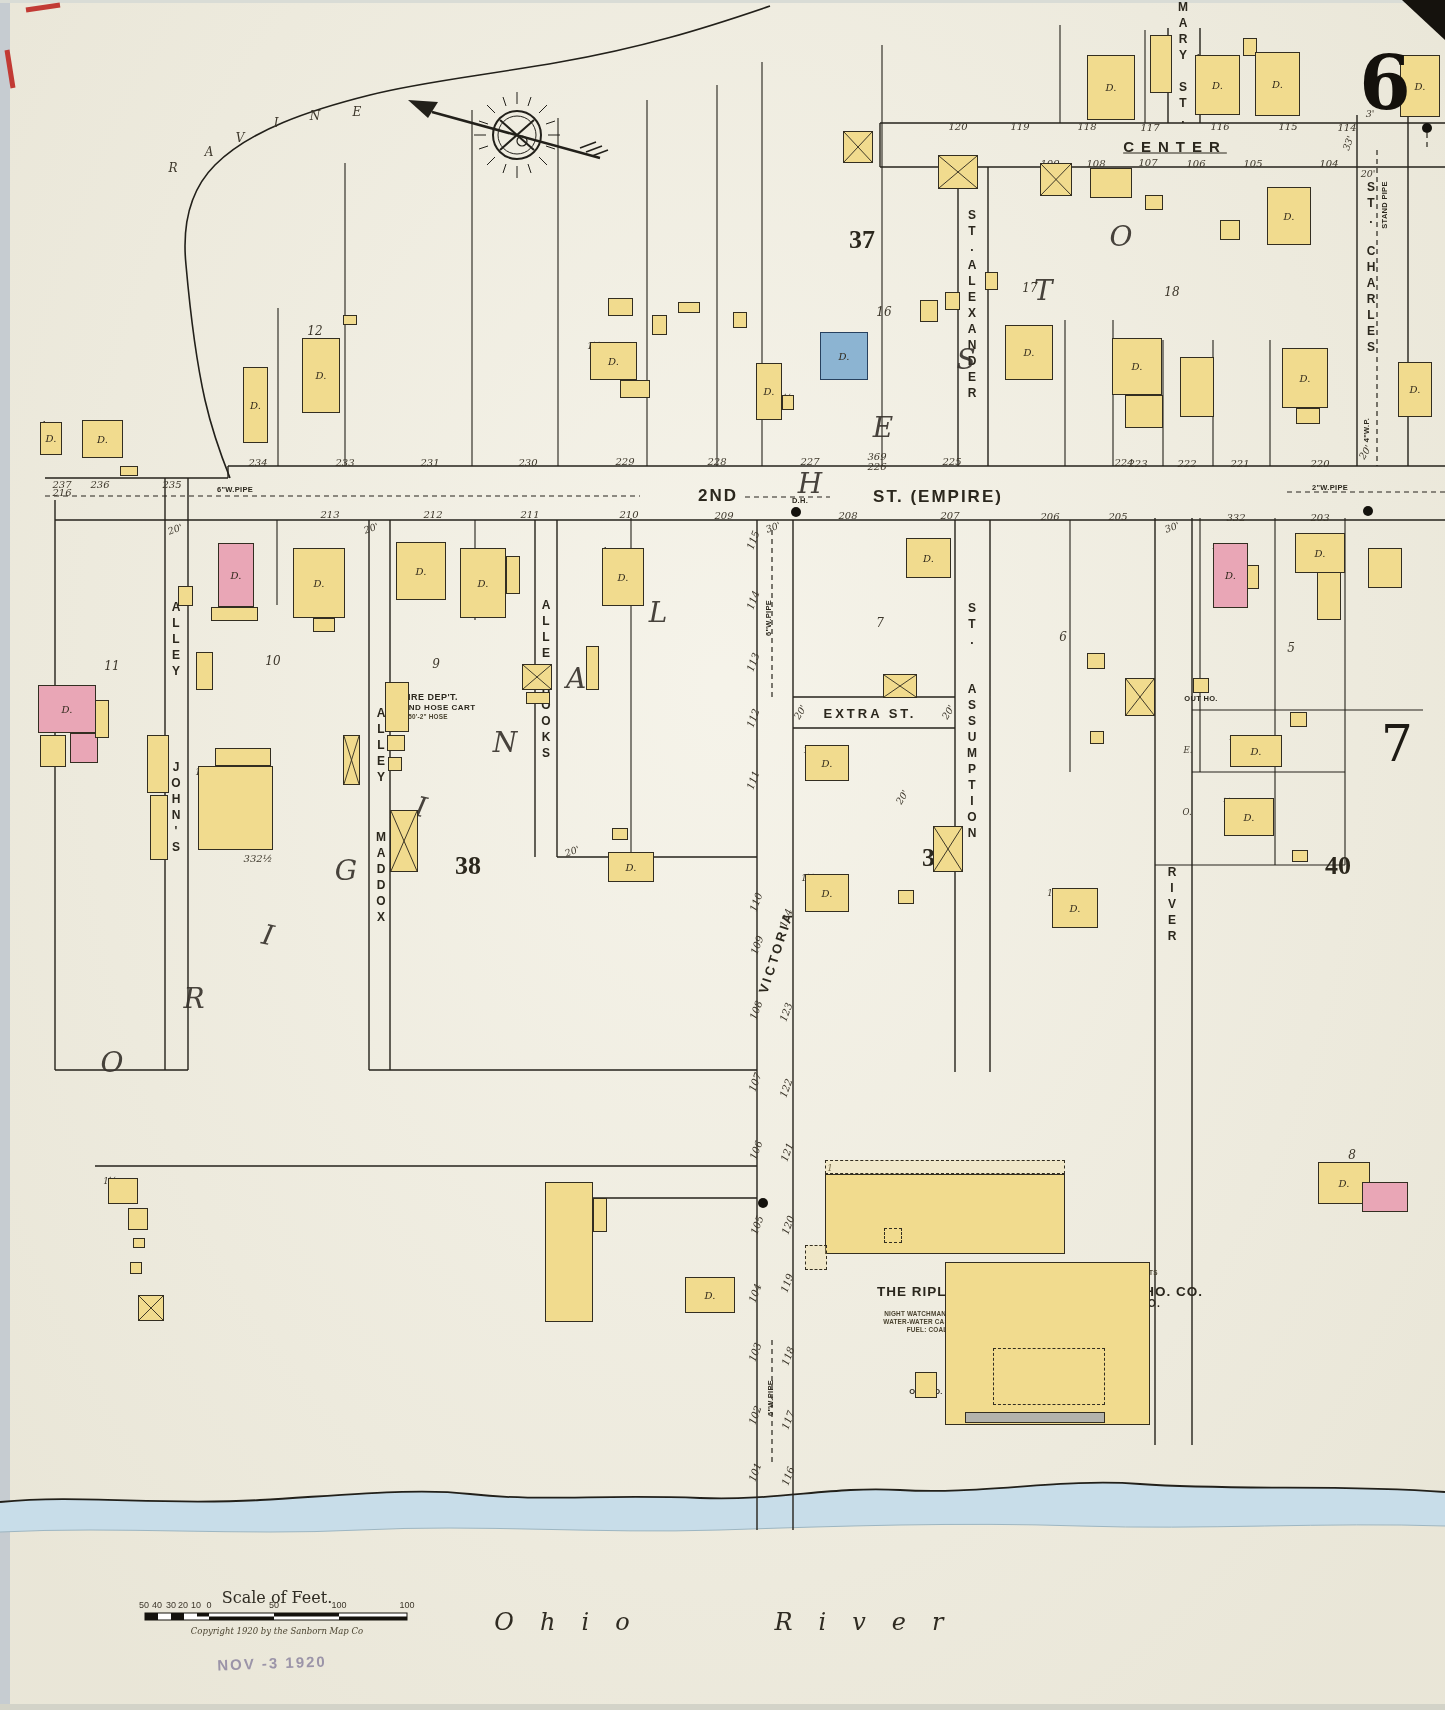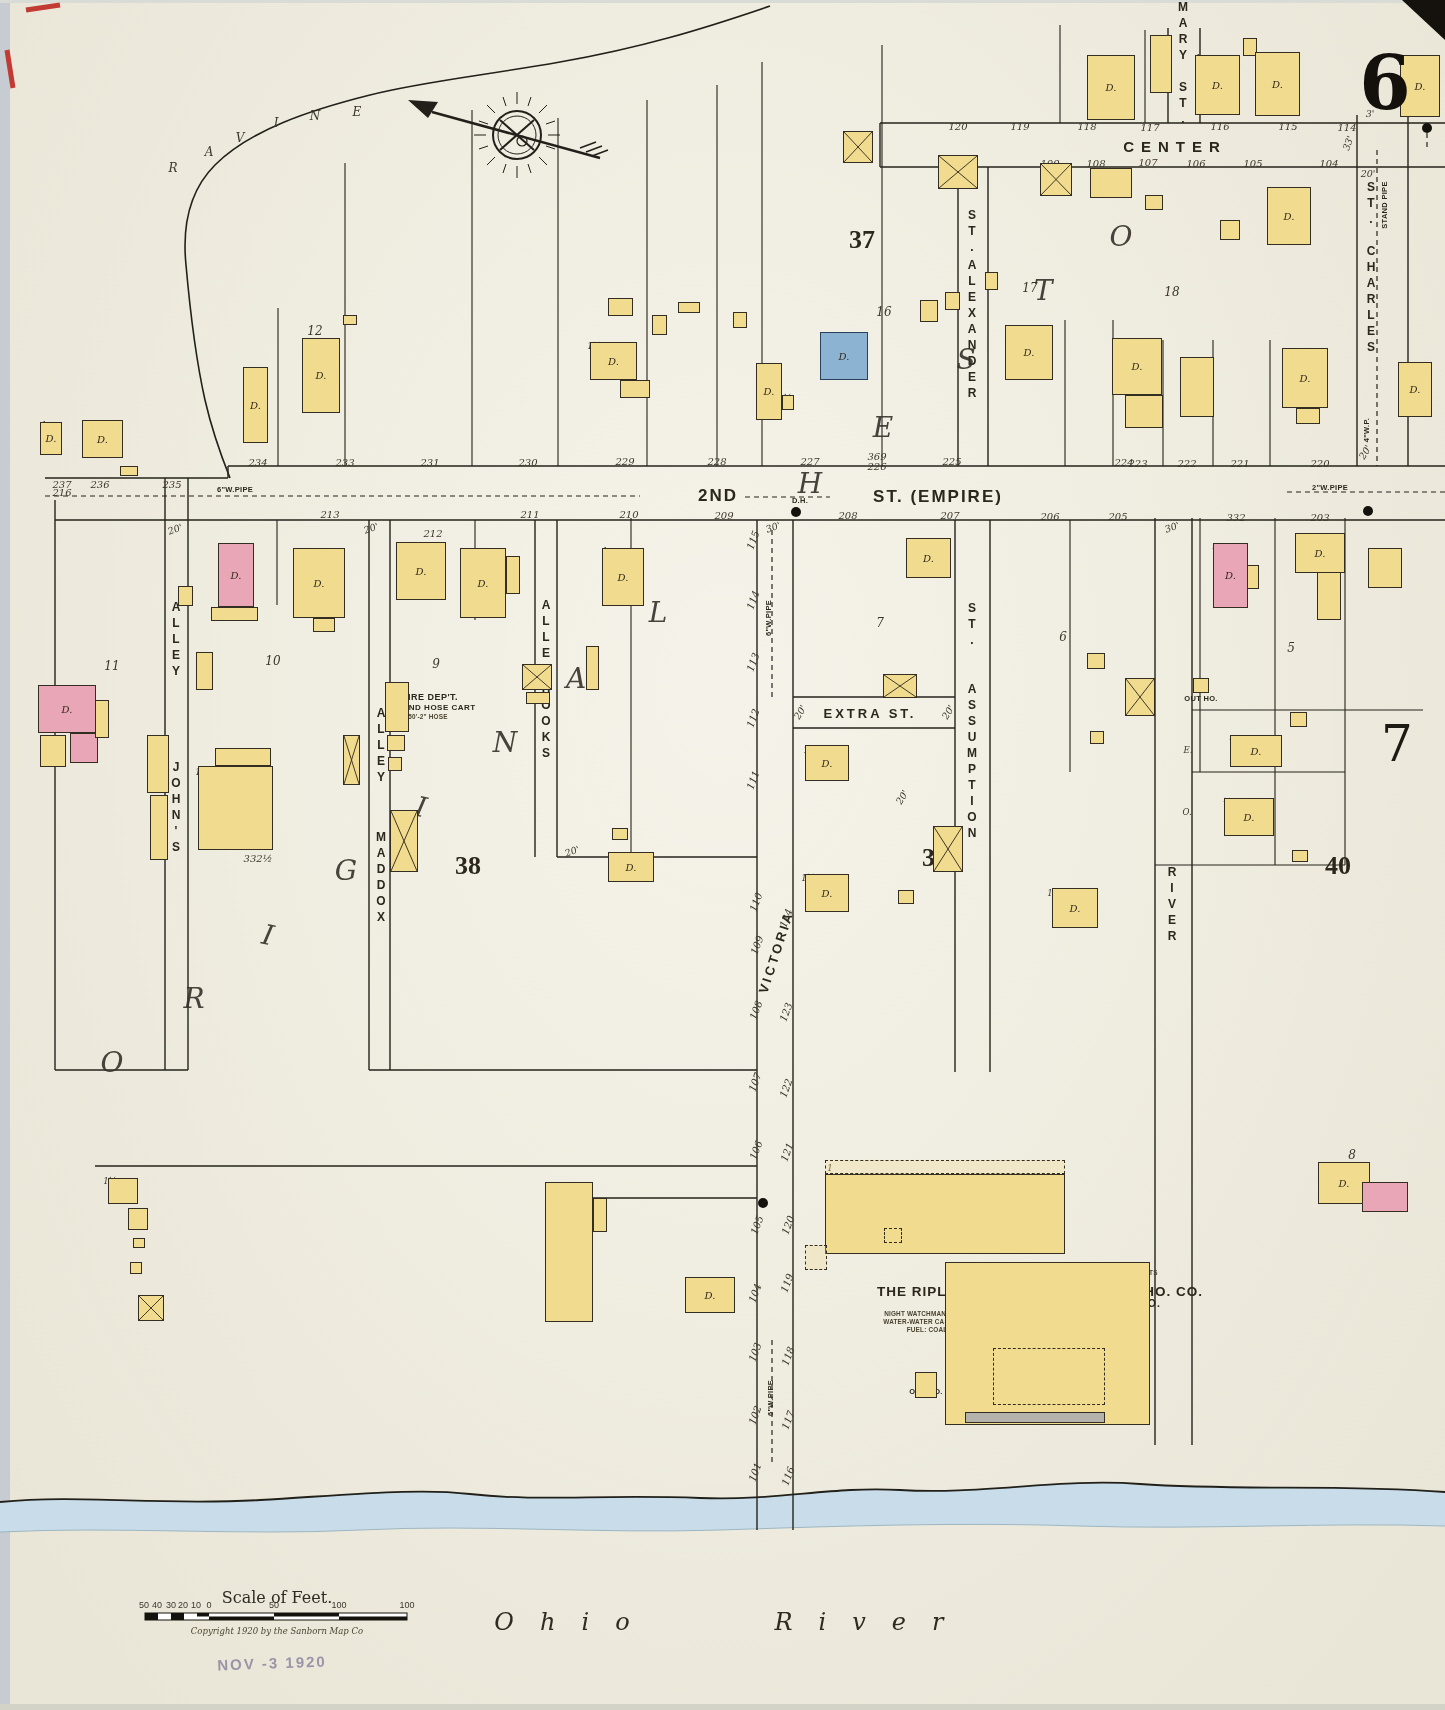--- a/index.html
+++ b/index.html
@@ -6,21 +6,21 @@
   #stage{position:relative;width:1445px;height:1710px;background:#f2efe2;overflow:hidden;
          font-family:"Liberation Sans",sans-serif;color:#2b271d;}
   #stage::before{content:"";position:absolute;inset:0;pointer-events:none;
     background:radial-gradient(ellipse at 50% 40%, rgba(255,255,255,.25), rgba(170,165,140,.12) 90%);}
   .edge{position:absolute;pointer-events:none;}
   #edgeL{left:0;top:0;width:10px;height:1710px;background:#c6ccd1;}
   #edgeT{left:0;top:0;width:1445px;height:3px;background:#d9dcd6;}
   #edgeB{left:0;top:1704px;width:1445px;height:6px;background:#d3d3c8;}
   svg.lines{position:absolute;left:0;top:0;}
   .lab{position:absolute;white-space:pre;transform:translate(-50%,-50%);color:#2b271d;}
-  .st1{font-weight:700;font-size:15px;letter-spacing:7px;}
+  .st1{font-weight:700;font-size:15px;letter-spacing:7px;text-decoration:underline;}
   .st2{font-weight:700;font-size:17px;letter-spacing:2px;}
   .st3{font-weight:700;font-size:13px;letter-spacing:3px;}
   .stv{font-weight:700;font-size:12px;letter-spacing:2px;writing-mode:vertical-lr;text-orientation:upright;}
   .blk{font-family:"Liberation Serif",serif;font-size:26px;font-weight:600;}
   .blk7{font-family:"DejaVu Serif",serif;font-size:50px;font-weight:400;color:#1d1a14;}
   .hn{font-family:"DejaVu Serif",serif;font-style:italic;font-size:10px;color:#3c362a;}
   .lot{font-family:"DejaVu Serif",serif;font-style:italic;font-size:12px;color:#3c362a;}
   .dim{font-family:"DejaVu Serif",serif;font-style:italic;font-size:9.5px;color:#3c362a;}
   .num{font-family:"DejaVu Serif",serif;font-style:italic;font-size:8.5px;color:#3c362a;}
   .plat{font-family:"DejaVu Serif",serif;font-style:italic;font-size:28px;color:#35302a;opacity:.9;}
@@ -210,21 +210,21 @@
       <div class="lab hn" style="left: 877px; top: 456px;">369</div>
       <div class="lab hn" style="left: 877px; top: 466px;">226</div>
       <div class="lab hn" style="left: 952px; top: 461px;">225</div>
       <div class="lab hn" style="left: 1124px; top: 462px;">224</div>
       <div class="lab hn" style="left: 1138px; top: 463px;">223</div>
       <div class="lab hn" style="left: 1187px; top: 463px;">222</div>
       <div class="lab hn" style="left: 1240px; top: 463px;">221</div>
       <div class="lab hn" style="left: 1320px; top: 463px;">220</div>
       <div class="lab hn" style="left: 62px; top: 492px;">216</div>
       <div class="lab hn" style="left: 330px; top: 514px;">213</div>
-      <div class="lab hn" style="left: 433px; top: 533px;">212</div>
+      <div class="lab hn" style="left: 433px; top: 514px;">212</div>
       <div class="lab hn" style="left: 530px; top: 514px;">211</div>
       <div class="lab hn" style="left: 629px; top: 514px;">210</div>
       <div class="lab hn" style="left: 724px; top: 515px;">209</div>
       <div class="lab hn" style="left: 848px; top: 515px;">208</div>
       <div class="lab hn" style="left: 950px; top: 515px;">207</div>
       <div class="lab hn" style="left: 1050px; top: 516px;">206</div>
       <div class="lab hn" style="left: 1118px; top: 516px;">205</div>
       <div class="lab hn" style="left: 1236px; top: 517px;">332</div>
       <div class="lab hn" style="left: 1320px; top: 517px;">203</div>
       <div class="lab hn" style="left: 958px; top: 126px;">120</div>

